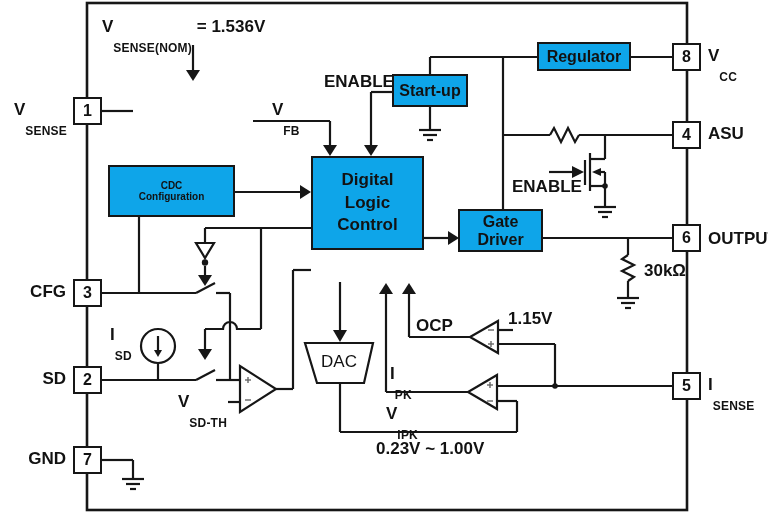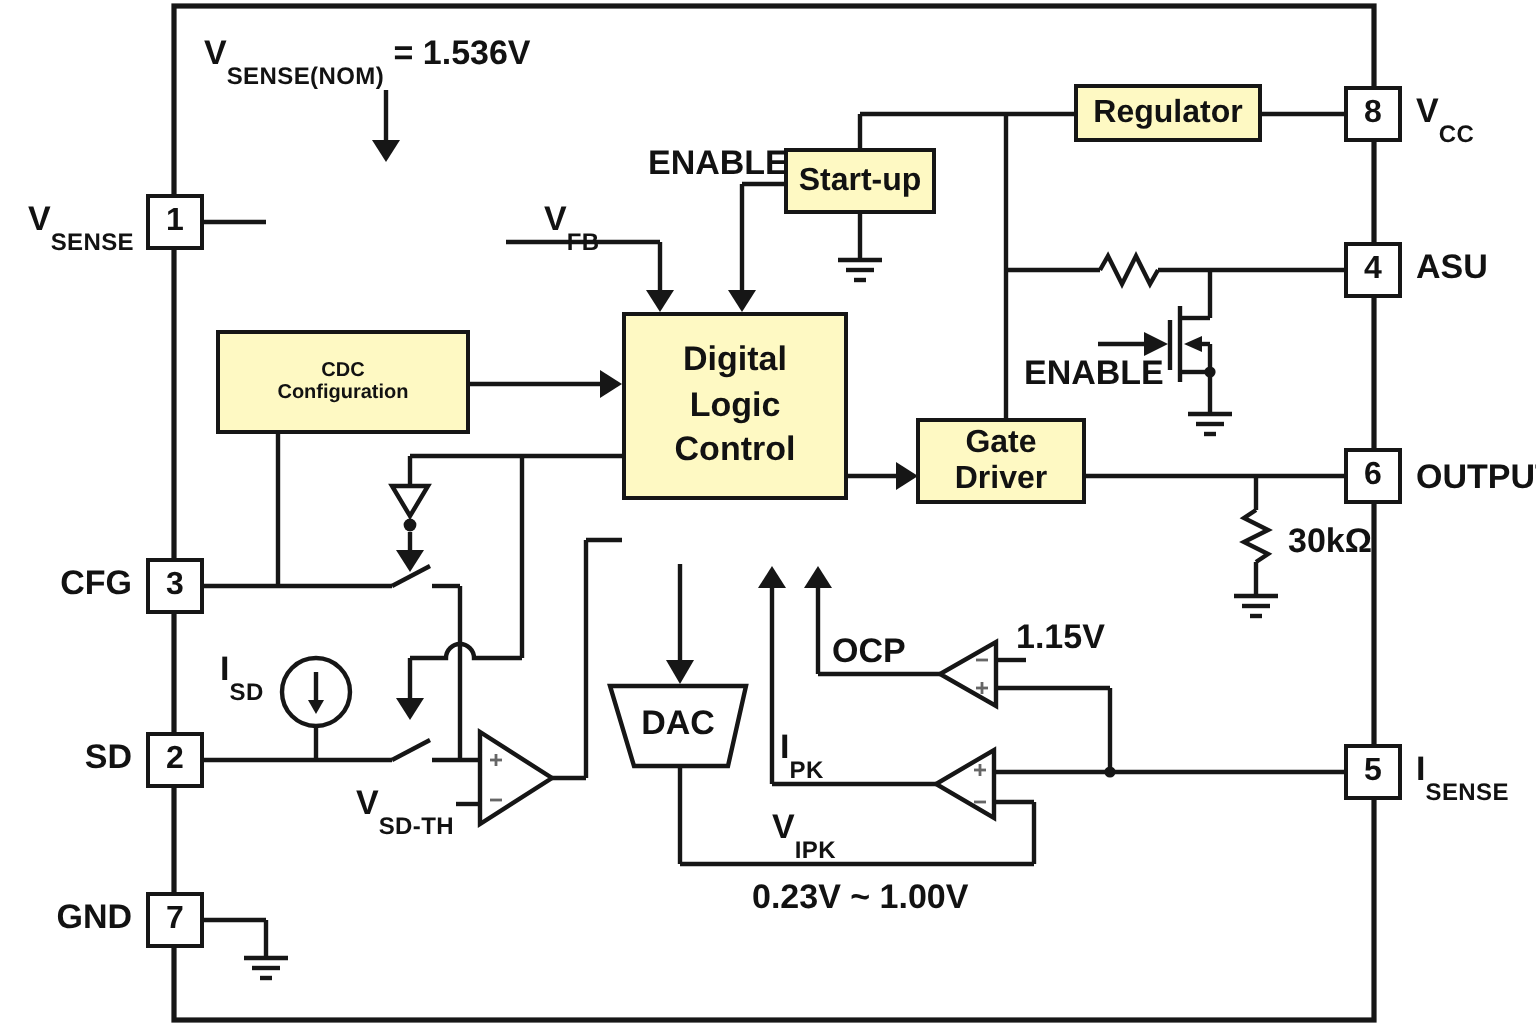--- a/index.html
+++ b/index.html
@@ -10,35 +10,35 @@
   #wires{position:absolute;left:0;top:0;z-index:0;}
   #wires line, #wires polyline, #wires path, #wires rect{
     stroke:#161616;stroke-width:2.2;fill:none;
   }
   #wires rect{stroke-width:2.6;}
   #wires polygon{fill:#161616;stroke:none;}
   #wires .open{fill:#ffffff;stroke:#161616;stroke-width:2.2;}
   #wires .dot{fill:#161616;stroke:none;}
   #wires .sign{stroke:#666;stroke-width:1.4;}
   .block{
-    position:absolute;box-sizing:border-box;border:2.4px solid #161616;background:#fef9c3;
+    position:absolute;box-sizing:border-box;border:2.4px solid #161616;background:#0ea5e9;
     display:flex;flex-direction:column;align-items:center;justify-content:center;
     font-weight:bold;line-height:1.12;z-index:2;text-align:center;
   }
   .pin{
     position:absolute;box-sizing:border-box;width:29px;height:28px;border:2.4px solid #161616;
     background:#fff;display:flex;align-items:center;justify-content:center;
     font-weight:bold;font-size:16px;z-index:3;
   }
   .lbl{position:absolute;font-weight:bold;font-size:17px;white-space:nowrap;z-index:2;line-height:1.15;}
   .lbl .m{font-size:17px;}
-  .lbl .s{font-size:12px;position:relative;top:10px;letter-spacing:.2px;}
+  .lbl .s{font-size:12px;position:relative;top:20px;letter-spacing:.2px;}
   .lbl16{font-size:17px;}
   .dacText{position:absolute;left:305px;top:352px;width:68px;text-align:center;
-    font-weight:bold;font-size:17px;z-index:2;}
+    font-weight:normal;font-size:17px;z-index:2;}
 </style>
 </head>
 <body>
 
 <div id="stage">
 
   <svg id="wires" width="768" height="513" viewBox="0 0 768 513">
 
     <g>
       <rect x="87" y="3" width="600" height="507"></rect>

